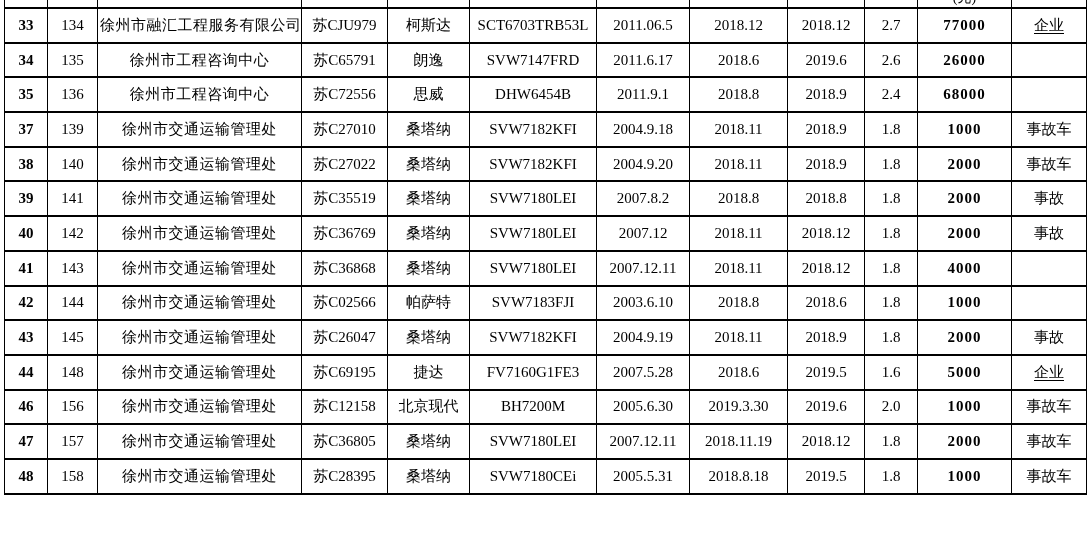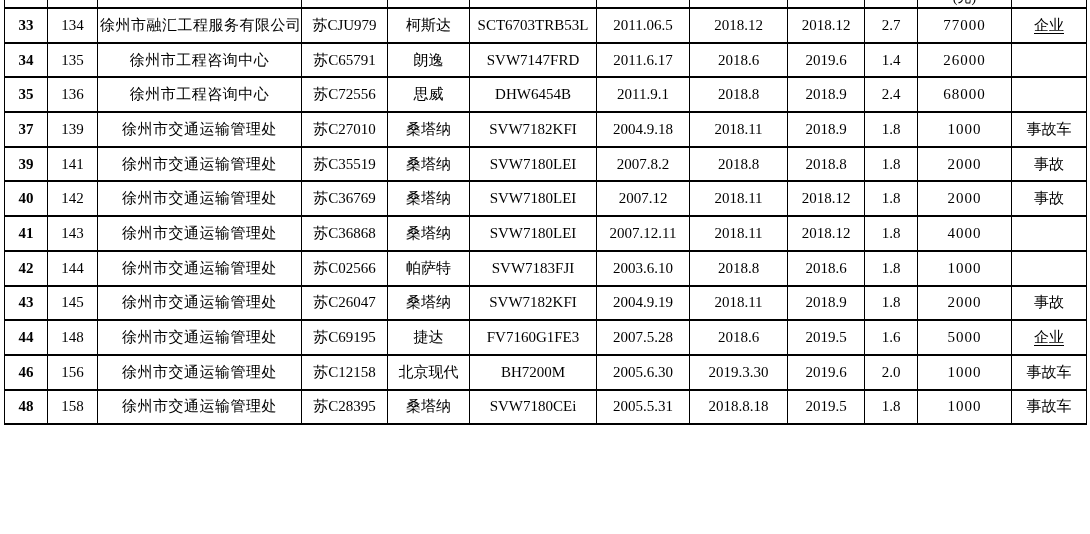--- a/index.html
+++ b/index.html
@@ -19,21 +19,21 @@
     padding:0 2px;overflow:hidden;white-space:nowrap;
     font-size:15px;height:32.7px;line-height:1;
   }
   tr.partial-row td{height:7px;border-top:none;position:relative;}
   tr.partial-row td .clipped{
     position:absolute;left:0;right:0;top:-9px;
     font-size:14px;text-align:center;display:block;
   }
   td.c-rowno{font-weight:bold;font-size:16px;}
   td.c-owner{letter-spacing:0.5px;}
-  td.c-price{font-weight:normal;font-size:16px;letter-spacing:1px;}
+  td.c-price{font-weight:bold;font-size:16px;letter-spacing:1px;}
   td.u{ }
   td.u span{text-decoration:underline;text-underline-offset:3px;margin-top:44px;}
 </style>
 </head>
 <body>
 
 <div class="sheet">
   <table class="grid">
     <colgroup>
       <col style="width:43px">
@@ -84,21 +84,21 @@
         <tr>
           <td class="c-rowno">34</td>
           <td class="c-seq">135</td>
           <td class="c-owner">徐州市工程咨询中心</td>
           <td class="c-plate">苏C65791</td>
           <td class="c-brand">朗逸</td>
           <td class="c-model">SVW7147FRD</td>
           <td class="c-date1">2011.6.17</td>
           <td class="c-date2">2018.6</td>
           <td class="c-date3">2019.6</td>
-          <td class="c-disp">1.4</td>
+          <td class="c-disp">2.6</td>
           <td class="c-price">26000</td>
           <td class="c-remark"></td>
         </tr>
         <tr>
           <td class="c-rowno">35</td>
           <td class="c-seq">136</td>
           <td class="c-owner">徐州市工程咨询中心</td>
           <td class="c-plate">苏C72556</td>
           <td class="c-brand">思威</td>
           <td class="c-model">DHW6454B</td>
@@ -114,20 +114,34 @@
           <td class="c-seq">139</td>
           <td class="c-owner">徐州市交通运输管理处</td>
           <td class="c-plate">苏C27010</td>
           <td class="c-brand">桑塔纳</td>
           <td class="c-model">SVW7182KFI</td>
           <td class="c-date1">2004.9.18</td>
           <td class="c-date2">2018.11</td>
           <td class="c-date3">2018.9</td>
           <td class="c-disp">1.8</td>
           <td class="c-price">1000</td>
+          <td class="c-remark">事故车</td>
+        </tr>
+        <tr>
+          <td class="c-rowno">38</td>
+          <td class="c-seq">140</td>
+          <td class="c-owner">徐州市交通运输管理处</td>
+          <td class="c-plate">苏C27022</td>
+          <td class="c-brand">桑塔纳</td>
+          <td class="c-model">SVW7182KFI</td>
+          <td class="c-date1">2004.9.20</td>
+          <td class="c-date2">2018.11</td>
+          <td class="c-date3">2018.9</td>
+          <td class="c-disp">1.8</td>
+          <td class="c-price">2000</td>
           <td class="c-remark">事故车</td>
         </tr>
         <tr>
           <td class="c-rowno">39</td>
           <td class="c-seq">141</td>
           <td class="c-owner">徐州市交通运输管理处</td>
           <td class="c-plate">苏C35519</td>
           <td class="c-brand">桑塔纳</td>
           <td class="c-model">SVW7180LEI</td>
           <td class="c-date1">2007.8.2</td>
@@ -215,20 +229,34 @@
           <td class="c-brand">北京现代</td>
           <td class="c-model">BH7200M</td>
           <td class="c-date1">2005.6.30</td>
           <td class="c-date2">2019.3.30</td>
           <td class="c-date3">2019.6</td>
           <td class="c-disp">2.0</td>
           <td class="c-price">1000</td>
           <td class="c-remark">事故车</td>
         </tr>
         <tr>
+          <td class="c-rowno">47</td>
+          <td class="c-seq">157</td>
+          <td class="c-owner">徐州市交通运输管理处</td>
+          <td class="c-plate">苏C36805</td>
+          <td class="c-brand">桑塔纳</td>
+          <td class="c-model">SVW7180LEI</td>
+          <td class="c-date1">2007.12.11</td>
+          <td class="c-date2">2018.11.19</td>
+          <td class="c-date3">2018.12</td>
+          <td class="c-disp">1.8</td>
+          <td class="c-price">2000</td>
+          <td class="c-remark">事故车</td>
+        </tr>
+        <tr>
           <td class="c-rowno">48</td>
           <td class="c-seq">158</td>
           <td class="c-owner">徐州市交通运输管理处</td>
           <td class="c-plate">苏C28395</td>
           <td class="c-brand">桑塔纳</td>
           <td class="c-model">SVW7180CEi</td>
           <td class="c-date1">2005.5.31</td>
           <td class="c-date2">2018.8.18</td>
           <td class="c-date3">2019.5</td>
           <td class="c-disp">1.8</td>

